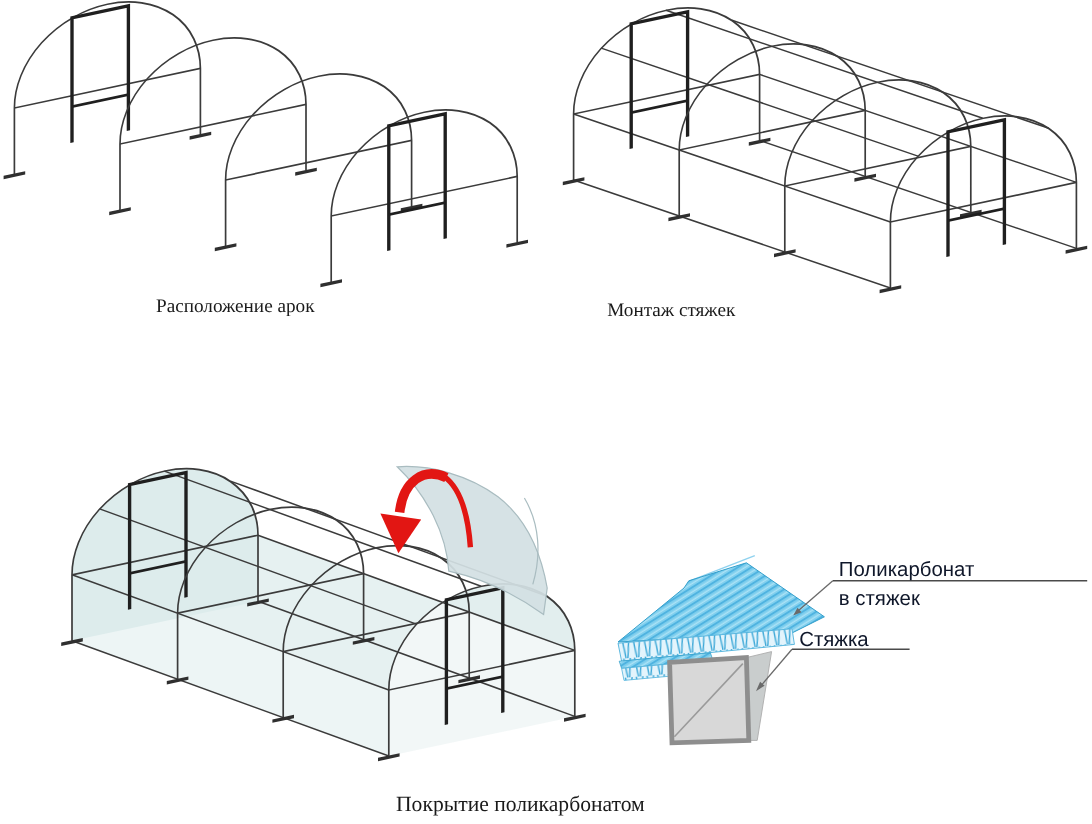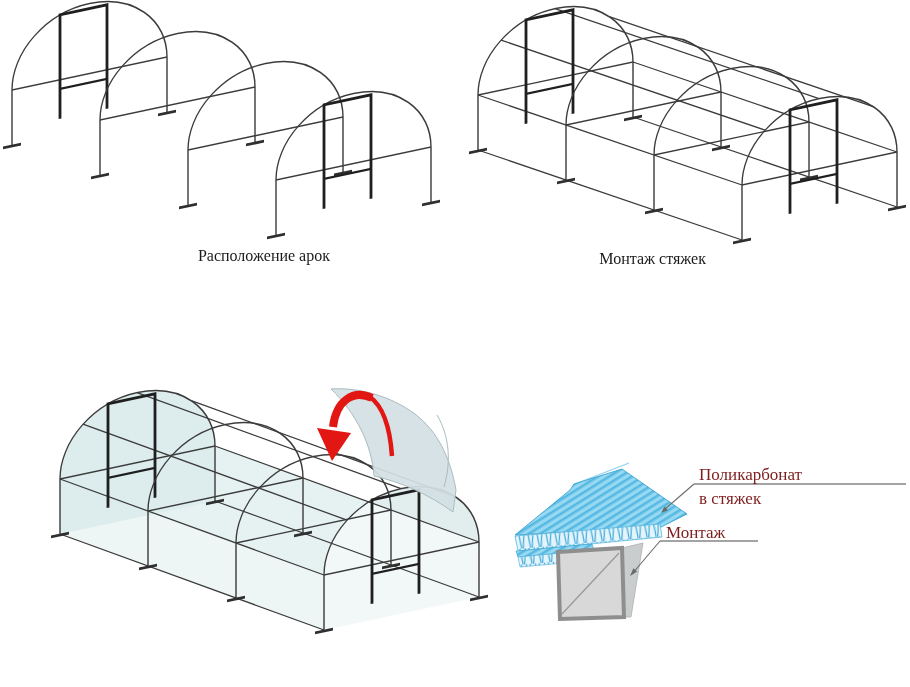--- a/index.html
+++ b/index.html
@@ -7,26 +7,26 @@
         font-family:"Liberation Sans",sans-serif;}
   .fig{position:absolute;}
   
   .arc,.bar{fill:none;stroke:#3b3b3b;stroke-width:1.4;}
   .tie{fill:none;stroke:#3b3b3b;stroke-width:1.25;}
   .feet{fill:none;stroke:#2f2f2f;stroke-width:2.8;}
   .door{fill:none;stroke:#1f1f1f;stroke-width:2.8;}
   .rail{fill:none;stroke:#1f1f1f;stroke-width:2.2;}
   
   .caption{position:absolute;font-family:"Liberation Serif",serif;color:#1a1a1a;
-           text-align:right;white-space:nowrap;}
+           text-align:left;white-space:nowrap;}
   .cap-s{font-size:16px;}
   .cap-l{font-size:18px;}
   
-  .dlabel{position:absolute;font-family:Liberation Serif, serif;font-size:17px;
-          color:#7f1d1d;white-space:nowrap;}
+  .dlabel{position:absolute;font-family:Liberation Sans, sans-serif;font-size:17px;
+          color:#0f172a;white-space:nowrap;}
   .leader{fill:none;stroke:#6a6a6a;stroke-width:1.1;}
   .underline{fill:none;stroke:#4a4a4a;stroke-width:1.2;}
   .sheetline{fill:none;stroke:#a9bcc0;stroke-width:1;}
 </style>
 </head>
 <body>
 
 <div class="page">
 
   <svg class="fig" style="left:0;top:0" width="445" height="245" viewBox="0 0 445 245">
@@ -182,16 +182,17 @@
     <line class="underline" x1="694" y1="484" x2="906" y2="484"></line>
     <line class="leader" x1="694" y1="484" x2="664" y2="510"></line>
     <polygon points="661,513 667.9,510.3 664.6,506.5" fill="#6a6a6a"></polygon>
     <line class="underline" x1="660" y1="541" x2="758" y2="541"></line>
     <line class="leader" x1="660" y1="541" x2="632" y2="574"></line>
     <polygon points="630,576 637.2,571.4 633.4,568.2" fill="#6a6a6a"></polygon>
   </svg>
 
   <div class="dlabel" style="left:699px;top:465px">Поликарбонат</div>
   <div class="dlabel" style="left:699px;top:489px">в стяжек</div>
-  <div class="dlabel" style="left:666px;top:523px">Монтаж</div>
+  <div class="dlabel" style="left:666px;top:523px">Стяжка</div>
 
+  <div class="caption cap-l" style="left:330px;top:660px;width:240px">Покрытие поликарбонатом</div>
 
 </div>
 
 </body></html>

